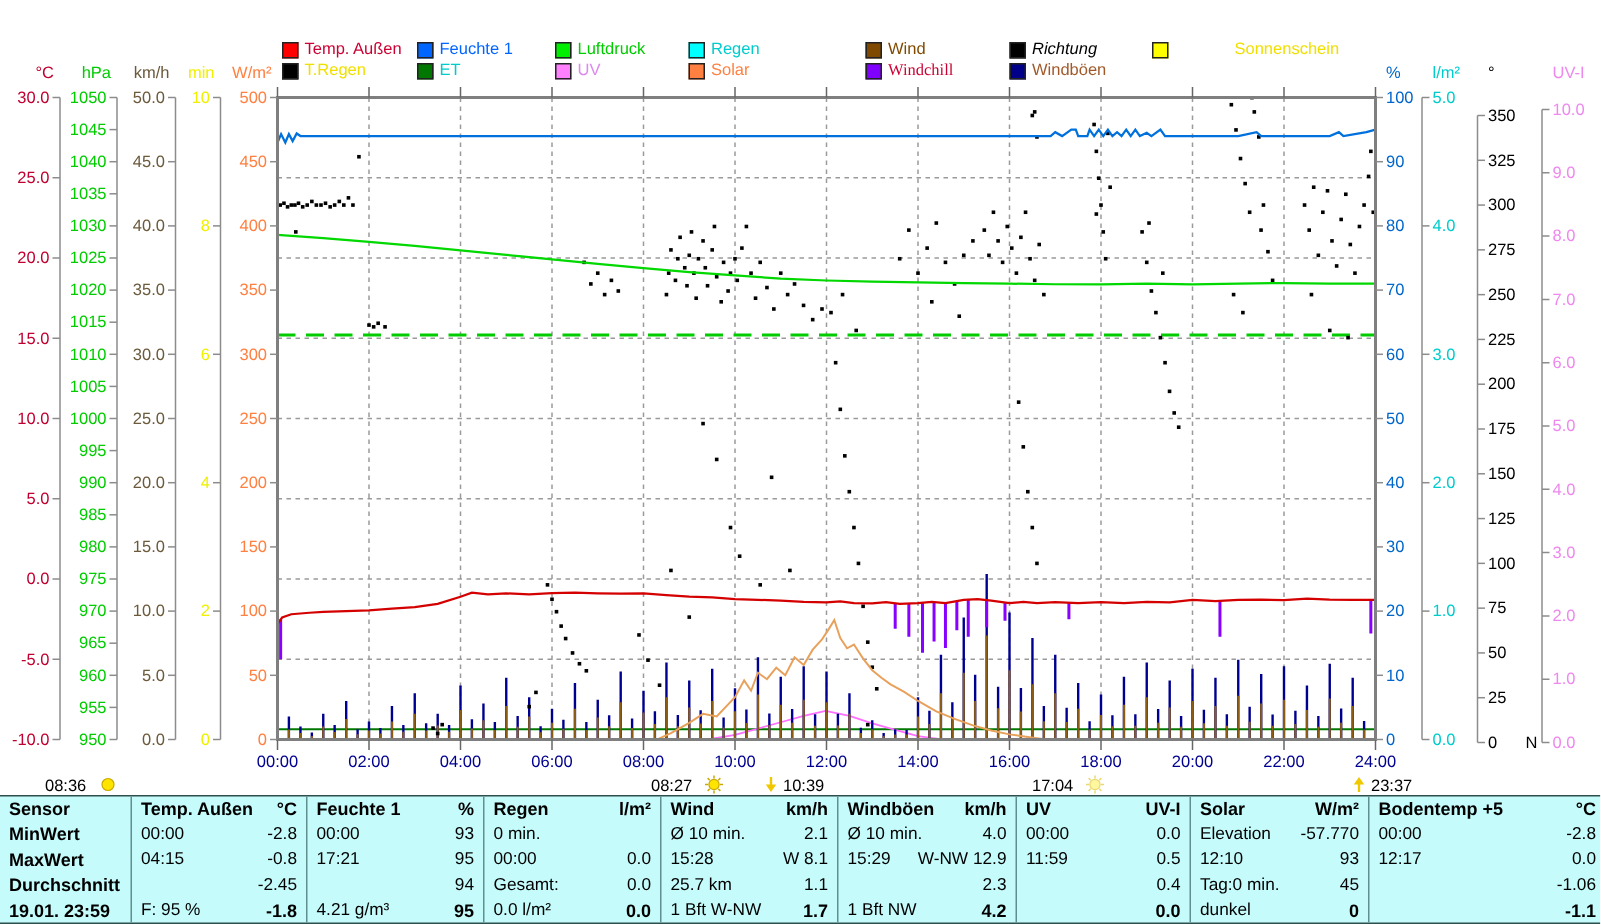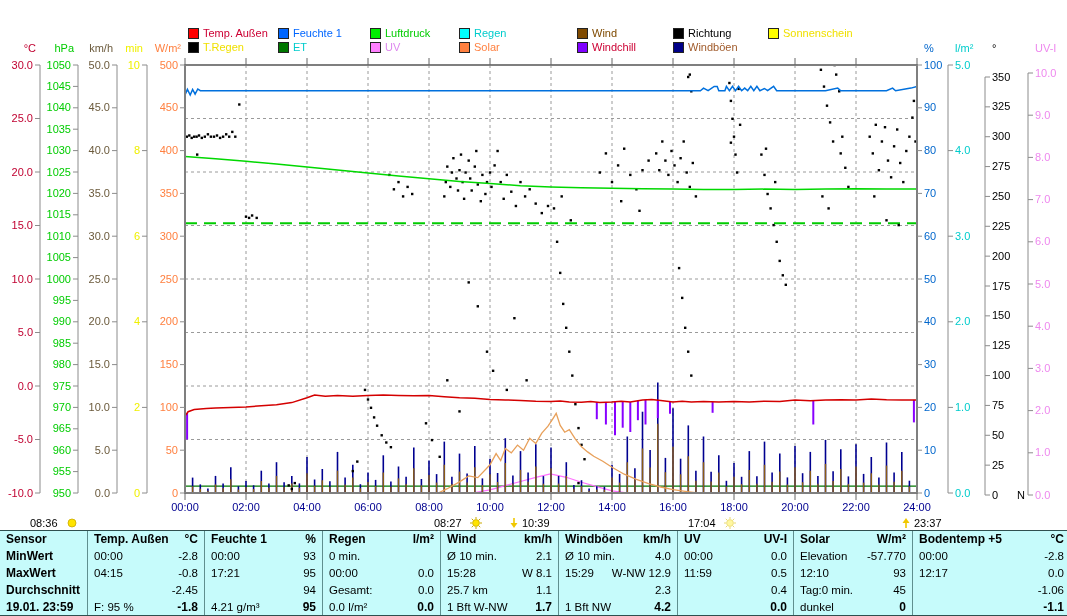--- a/index.html
+++ b/index.html
@@ -41,45 +41,45 @@
       <div class="leg-item" style="left: 459px; top: 27px;">
         <span class="leg-box" style="background: rgb(0, 255, 255);"></span>
         <span style="color: rgb(0, 204, 204);">Regen</span>
       </div>
       <div class="leg-item" style="left: 577px; top: 27px;">
         <span class="leg-box" style="background: rgb(127, 74, 0);"></span>
         <span style="color: rgb(127, 74, 0);">Wind</span>
       </div>
       <div class="leg-item" style="left: 673px; top: 27px;">
         <span class="leg-box" style="background: rgb(0, 0, 0);"></span>
-        <span style="color: rgb(0, 0, 0);">Richtung</span>
+        <span style="color: rgb(0, 0, 0); font-style: italic;">Richtung</span>
       </div>
       <div class="leg-item" style="left: 768px; top: 27px;">
         <span class="leg-box" style="background: rgb(255, 255, 0);"></span>
-        <span style="color: rgb(240, 224, 0);">Sonnenschein</span>
+        <span style="color: rgb(240, 224, 0); margin-left: 40px;">Sonnenschein</span>
       </div>
       <div class="leg-item" style="left: 188px; top: 41px; justify-content: flex-end;">
         <span class="leg-box" style="background: rgb(0, 0, 0);"></span>
         <span style="color: rgb(240, 224, 0);">T.Regen</span>
       </div>
       <div class="leg-item" style="left: 278px; top: 41px;">
         <span class="leg-box" style="background: rgb(0, 119, 0);"></span>
         <span style="color: rgb(0, 204, 204);">ET</span>
       </div>
       <div class="leg-item" style="left: 370px; top: 41px;">
         <span class="leg-box" style="background: rgb(255, 128, 255);"></span>
         <span style="color: rgb(221, 136, 238);">UV</span>
       </div>
       <div class="leg-item" style="left: 459px; top: 41px;">
         <span class="leg-box" style="background: rgb(255, 128, 64);"></span>
         <span style="color: rgb(255, 128, 64);">Solar</span>
       </div>
       <div class="leg-item" style="left: 577px; top: 41px;">
         <span class="leg-box" style="background: rgb(127, 0, 255);"></span>
-        <span style="color: rgb(204, 0, 51);">Windchill</span>
+        <span style="color: rgb(204, 0, 51); font-family: Liberation Serif, serif;">Windchill</span>
       </div>
       <div class="leg-item" style="left: 673px; top: 41px;">
         <span class="leg-box" style="background: rgb(0, 0, 136);"></span>
         <span style="color: rgb(160, 90, 42);">Windböen</span>
       </div>
     </div>
   <div id="chart-wrap">
     <svg id="chart" width="1067" height="530">
         <defs>
           <clipPath id="plotclip">

